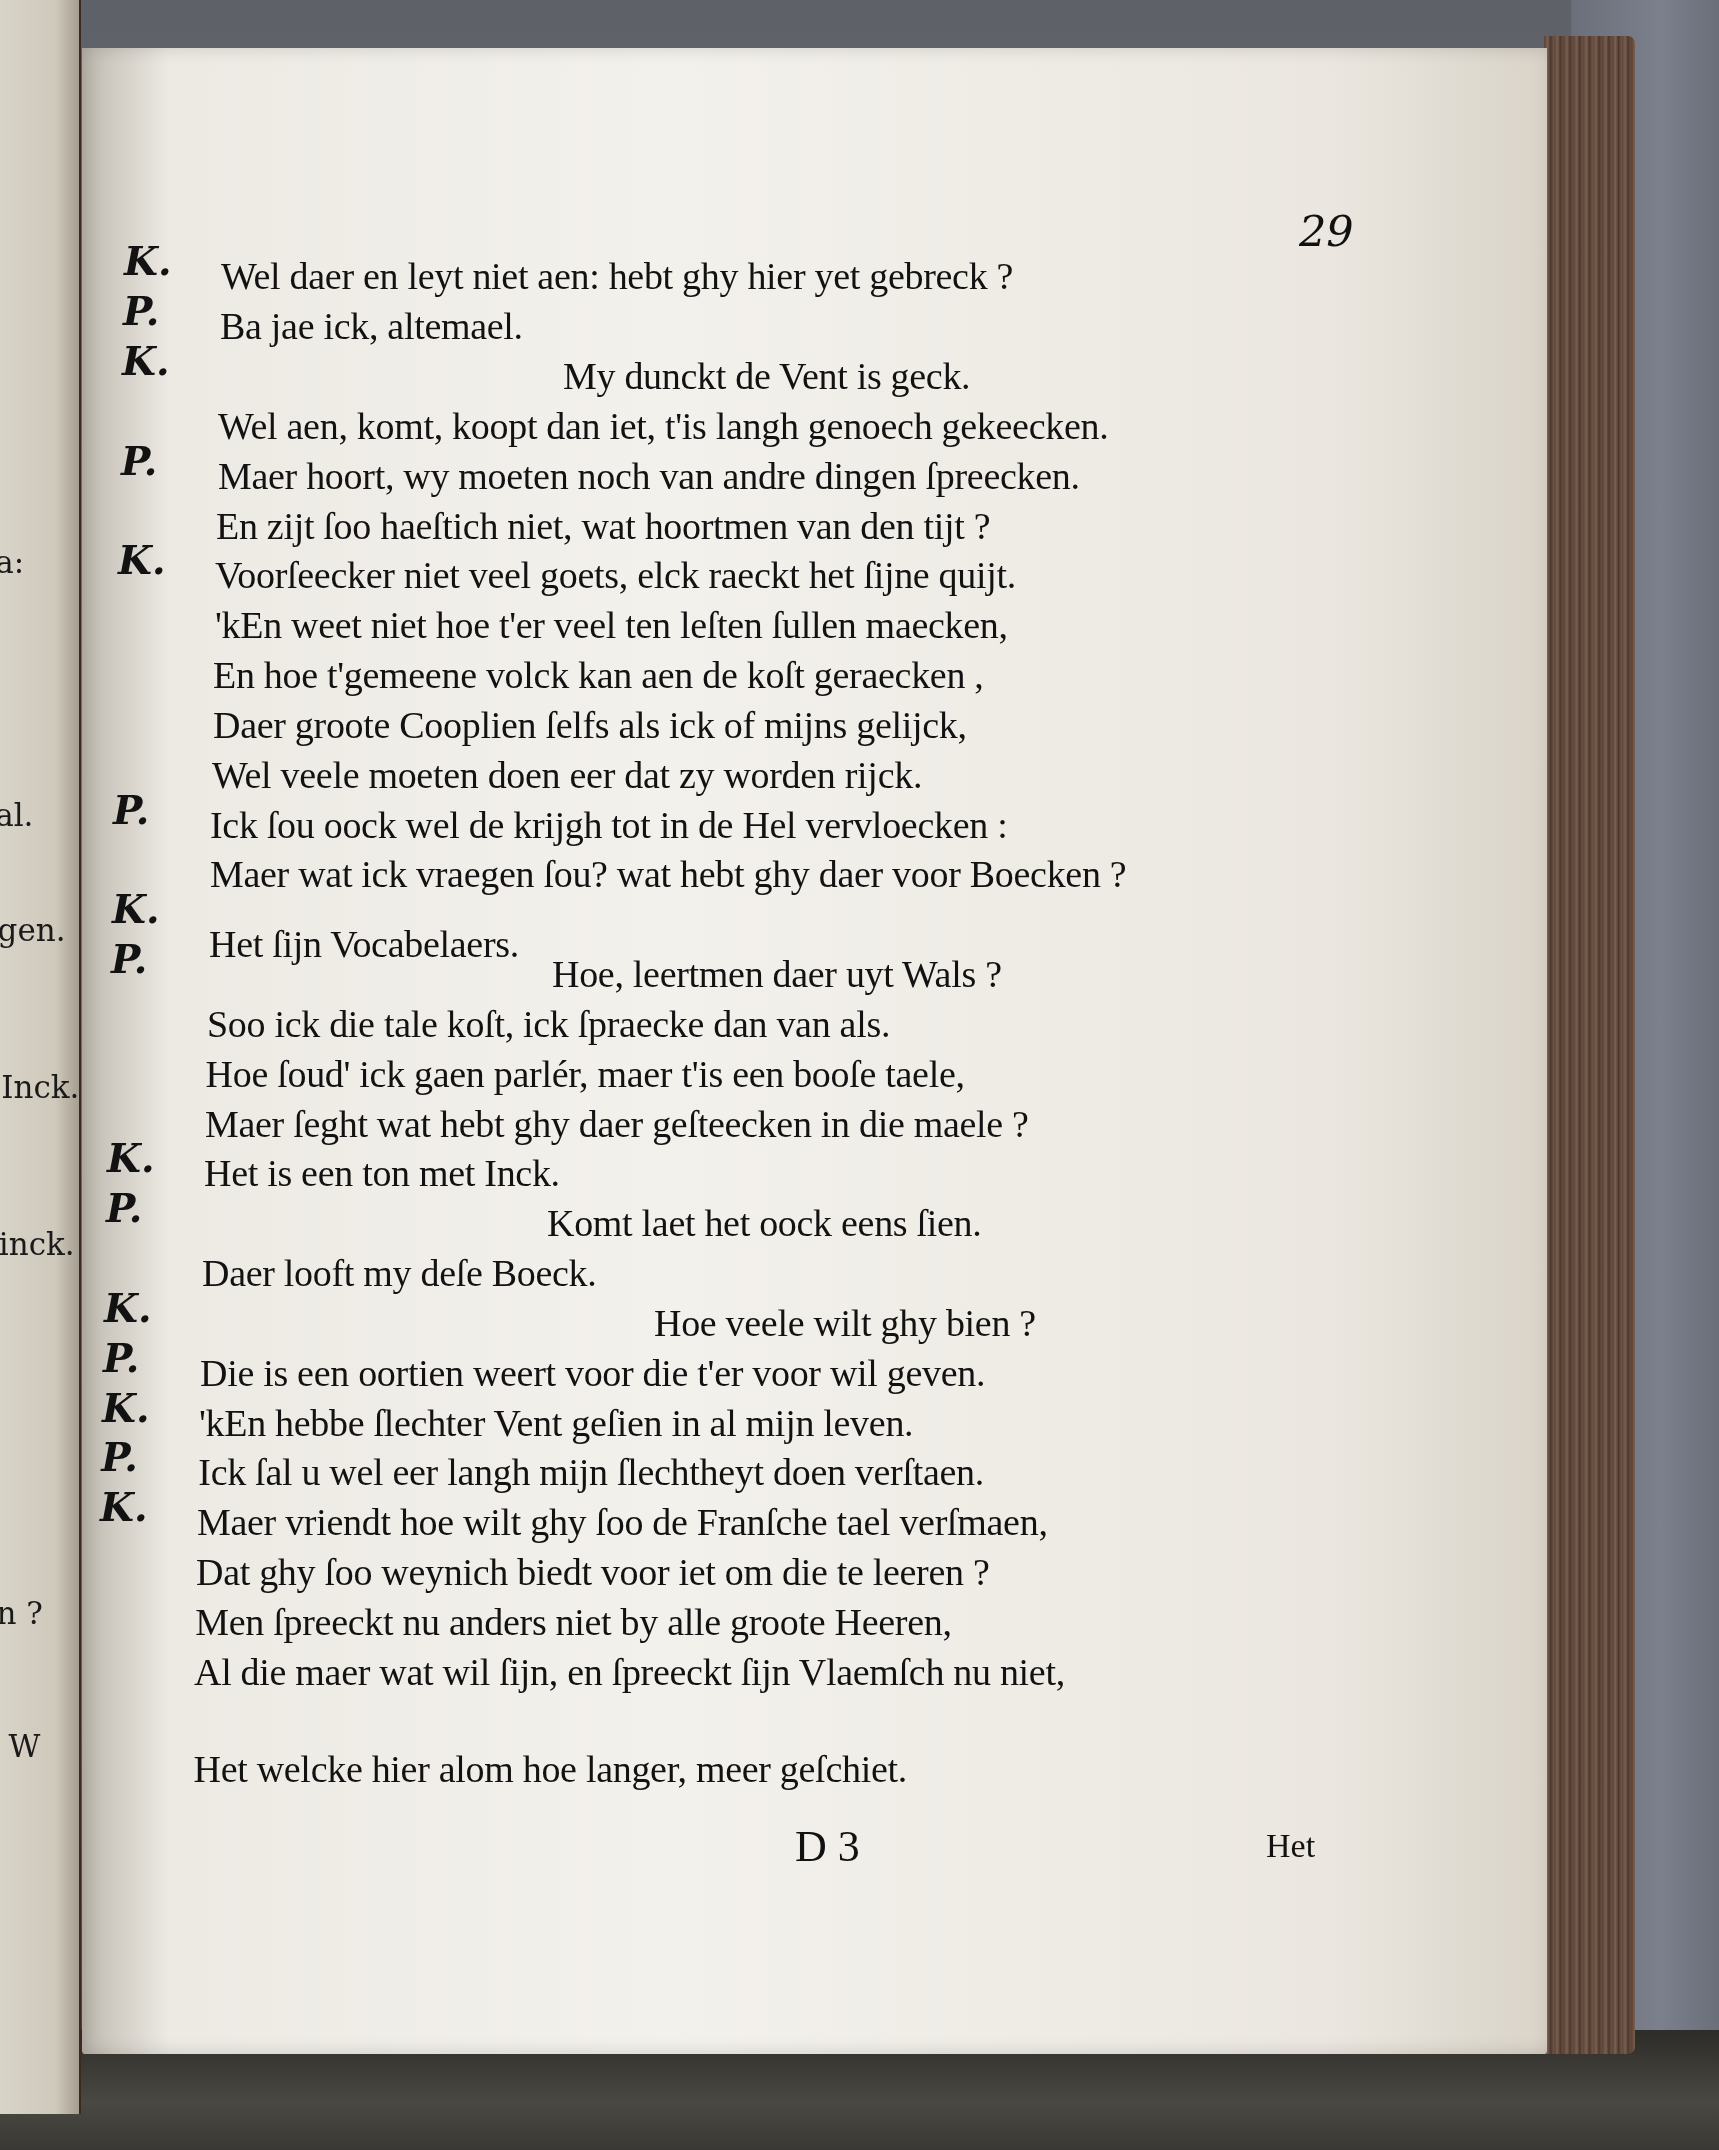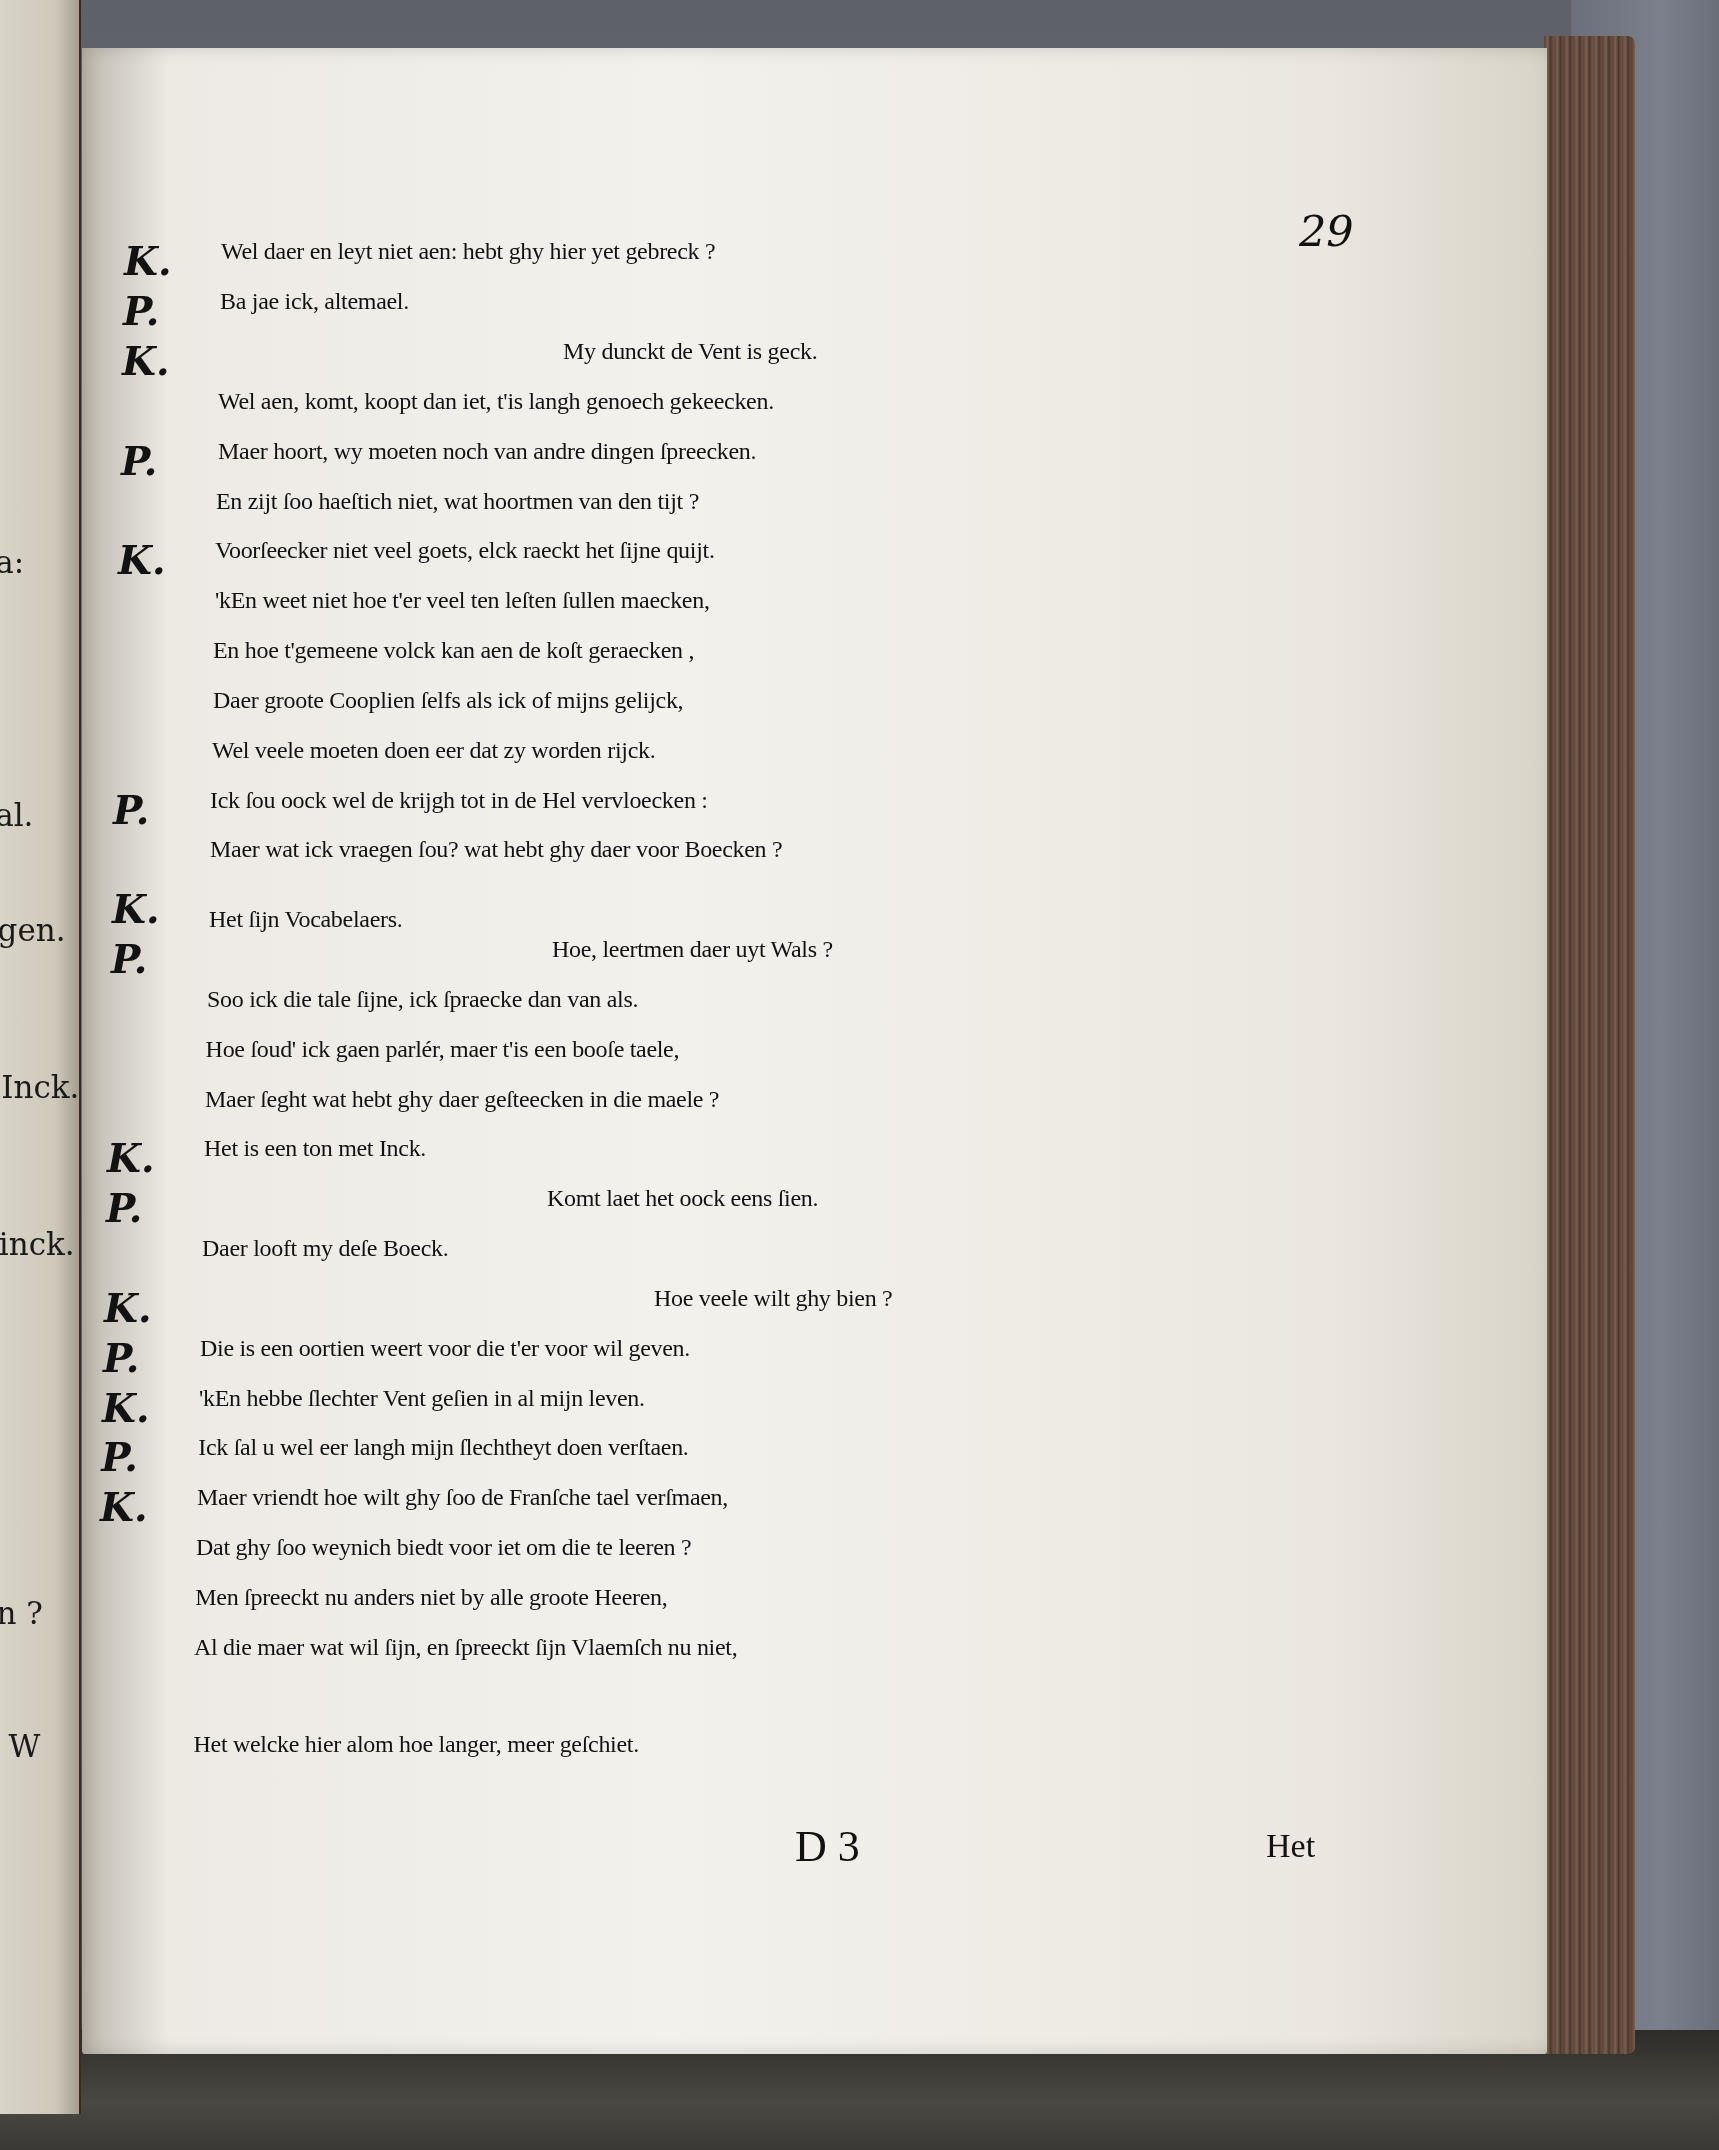--- a/index.html
+++ b/index.html
@@ -45,21 +45,21 @@
     font-style:italic; font-family:"DejaVu Serif", serif;
   }
   .line {
     position:absolute; height:48px; white-space:nowrap; color:#121212;
   }
   .speaker {
     position:absolute; left:0; top:0; font-size:39px; font-style:italic; font-weight:bold;
     font-family:"DejaVu Serif", serif;
   }
   .text {
-    position:absolute; top:0; font-size:24px;
+    position:absolute; top:16px; font-size:38px;
     font-family:"Liberation Serif", serif; letter-spacing:-0.3px;
   }
   .signature { position:absolute; left:713px; top:1773px; font-size:44px; color:#111; font-family:"Liberation Serif", serif; }
   .catchword { position:absolute; left:1184px; top:1779px; font-size:34px; color:#111; font-family:"Liberation Serif", serif; }
 </style>
 </head>
 <body>
 
 <div class="cloth-right"></div>
 <div class="cloth-bottom"></div>
@@ -134,21 +134,21 @@
       <div class="line" style="top: 838px; left: 30px;">
         <span class="speaker">K.</span>
         <span class="text" style="left: 97px; margin-top: 20px;">Het ſijn Vocabelaers.</span>
       </div>
       <div class="line" style="top: 888px; left: 29px;">
         <span class="speaker">P.</span>
         <span class="text" style="left: 441px;">Hoe, leertmen daer uyt Wals ?</span>
       </div>
       <div class="line" style="top: 938px; left: 28px;">
         <span class="speaker"></span>
-        <span class="text" style="left: 97px;">Soo ick die tale ſijne, ick ſpraecke dan van als.</span>
+        <span class="text" style="left: 97px;">Soo ick die tale koſt, ick ſpraecke dan van als.</span>
       </div>
       <div class="line" style="top: 988px; left: 26.6px;">
         <span class="speaker"></span>
         <span class="text" style="left: 97px;">Hoe ſoud' ick gaen parlér, maer t'is een booſe taele,</span>
       </div>
       <div class="line" style="top: 1038px; left: 26px;">
         <span class="speaker"></span>
         <span class="text" style="left: 97px;">Maer ſeght wat hebt ghy daer geſteecken in die maele ?</span>
       </div>
       <div class="line" style="top: 1087px; left: 25px;">

